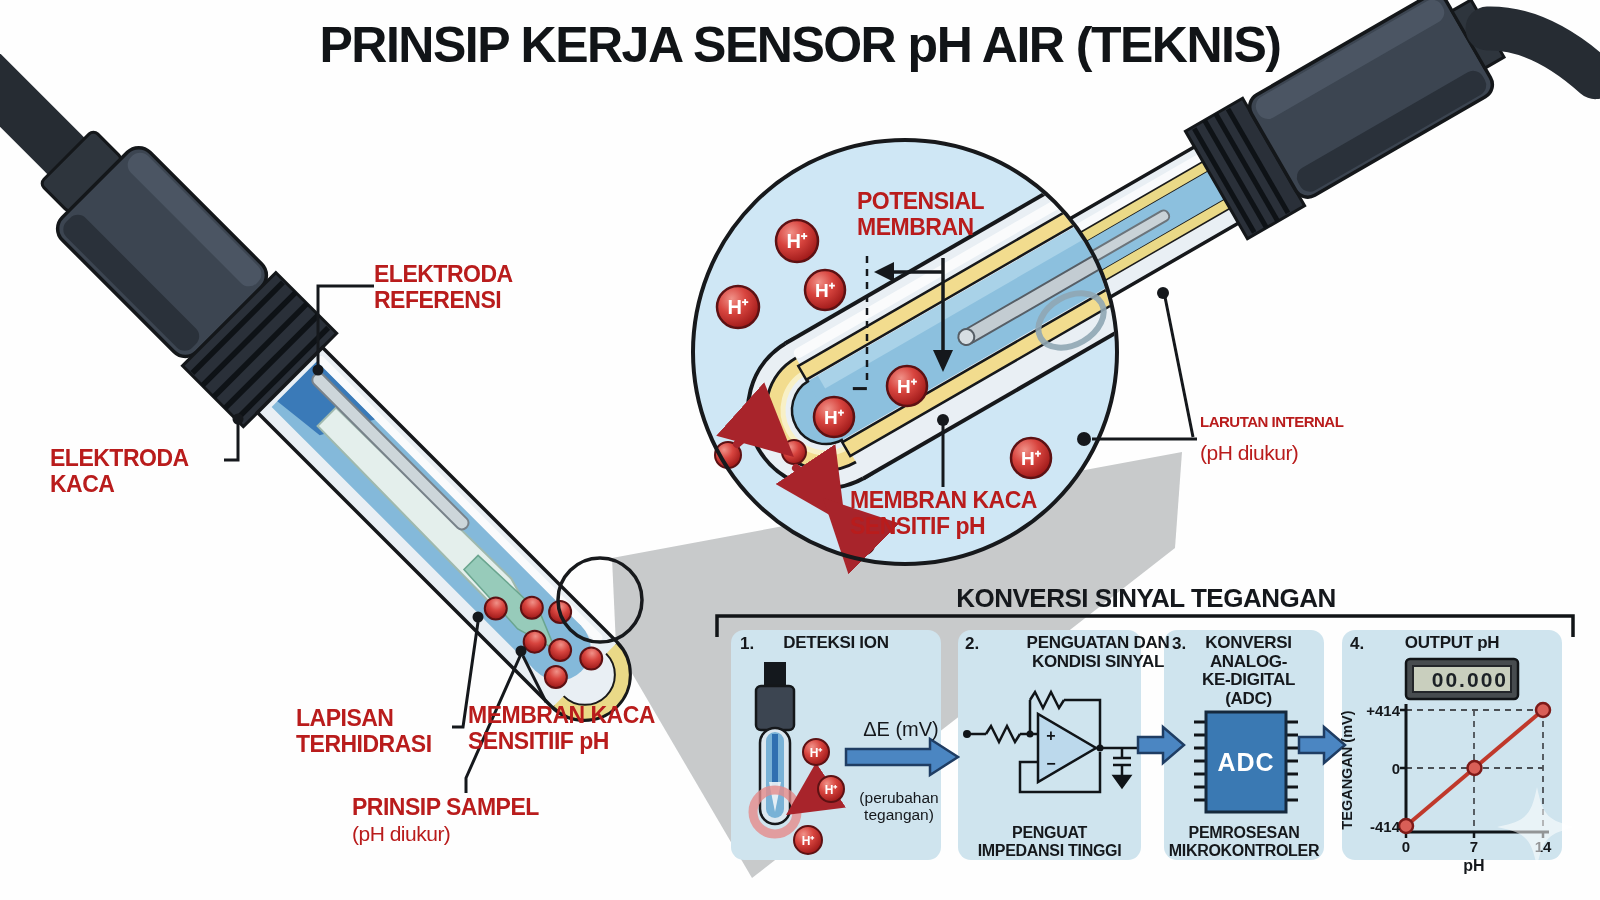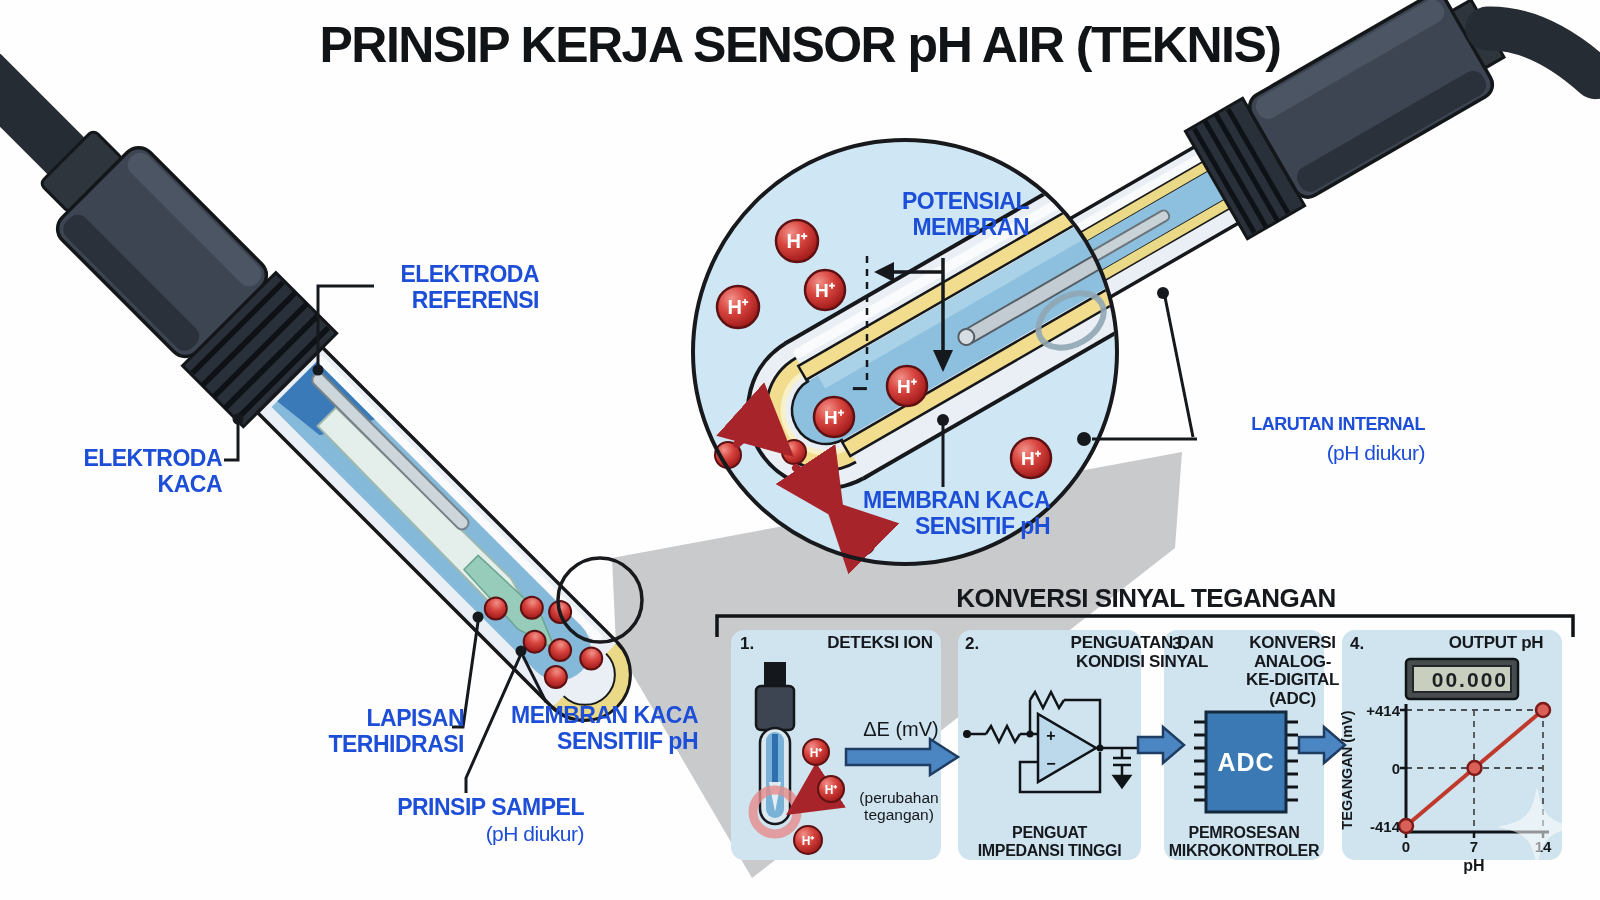--- a/index.html
+++ b/index.html
@@ -1,26 +1,26 @@
 <!DOCTYPE html>
 <html><head>
 <meta charset="utf-8">
 <style>
   html,body{margin:0;padding:0;background:#ffffff;}
   .stage{position:relative;width:1600px;height:900px;overflow:hidden;background:#fefefe;
          font-family:"Liberation Sans",sans-serif;color:#15181c;}
   .stage svg{position:absolute;left:0;top:0;}
-  .lbl{position:absolute;white-space:pre-line;text-align:right;font-weight:700;
-       line-height:1.12;letter-spacing:-0.5px;color:#1d4ed8;}
+  .lbl{position:absolute;white-space:pre-line;text-align:left;font-weight:700;
+       line-height:1.12;letter-spacing:-0.5px;color:#b91c1c;}
   .lbl.sub{font-weight:400;}
   .title{position:absolute;left:0;right:0;top:16px;text-align:center;font-size:50px;
          font-weight:700;letter-spacing:-1.5px;color:#111417;}
   .kheader{position:absolute;font-size:26px;font-weight:700;letter-spacing:-0.5px;text-align:center;}
   .pnum{position:absolute;font-size:17px;font-weight:700;}
-  .ptitle{position:absolute;font-size:17px;font-weight:700;text-align:center;white-space:pre-line;line-height:1.1;letter-spacing:-0.3px;padding-left:44px;}
+  .ptitle{position:absolute;font-size:17px;font-weight:700;text-align:center;white-space:pre-line;line-height:1.1;letter-spacing:-0.3px;}
   .pcap{position:absolute;font-size:16px;font-weight:700;text-align:center;white-space:pre-line;line-height:1.12;letter-spacing:-0.3px;}
   .delta{position:absolute;font-size:20px;font-weight:400;text-align:center;}
   .deltasub{position:absolute;font-size:15.5px;font-weight:400;text-align:center;white-space:pre-line;line-height:1.07;}
   text{font-family:"Liberation Sans",sans-serif;}
   .iontext{fill:#ffffff;font-weight:700;}
   .ticklbl{font-size:15px;font-weight:700;fill:#15181c;}
 </style>
 </head>
 <body>
 
@@ -297,21 +297,21 @@
 TERHIDRASI</div>
 <div class="lbl" style="left:468px;top:703px;width:230px;font-size:23px;">MEMBRAN KACA
 SENSITIIF pH</div>
 <div class="lbl" style="left:352px;top:795px;width:232px;font-size:23px;">PRINSIP SAMPEL</div>
 <div class="lbl sub" style="left:352px;top:822px;width:232px;font-size:21px;">(pH diukur)</div>
 
 <div class="lbl" style="left:857px;top:189px;width:172px;font-size:23px;">POTENSIAL
 MEMBRAN</div>
 <div class="lbl" style="left:850px;top:488px;width:200px;font-size:23px;">MEMBRAN KACA
 SENSITIF pH</div>
-<div class="lbl" style="left:1200px;top:414px;width:225px;font-size:18px;">LARUTAN INTERNAL</div>
+<div class="lbl" style="left:1200px;top:414px;width:225px;font-size:15px;">LARUTAN INTERNAL</div>
 <div class="lbl sub" style="left:1200px;top:441px;width:225px;font-size:21px;">(pH diukur)</div>
 
 <div class="kheader" style="left:920px;top:583px;width:452px;">KONVERSI SINYAL TEGANGAN</div>
 
 <div class="pnum" style="left:740px;top:634px;">1.</div>
 <div class="ptitle" style="left:731px;top:634px;width:210px;">DETEKSI ION</div>
 <div class="delta" style="left:845px;top:718px;width:112px;">ΔE (mV)</div>
 <div class="deltasub" style="left:840px;top:766px;width:118px;margin-top:24px;">(perubahan
 tegangan)</div>
 

